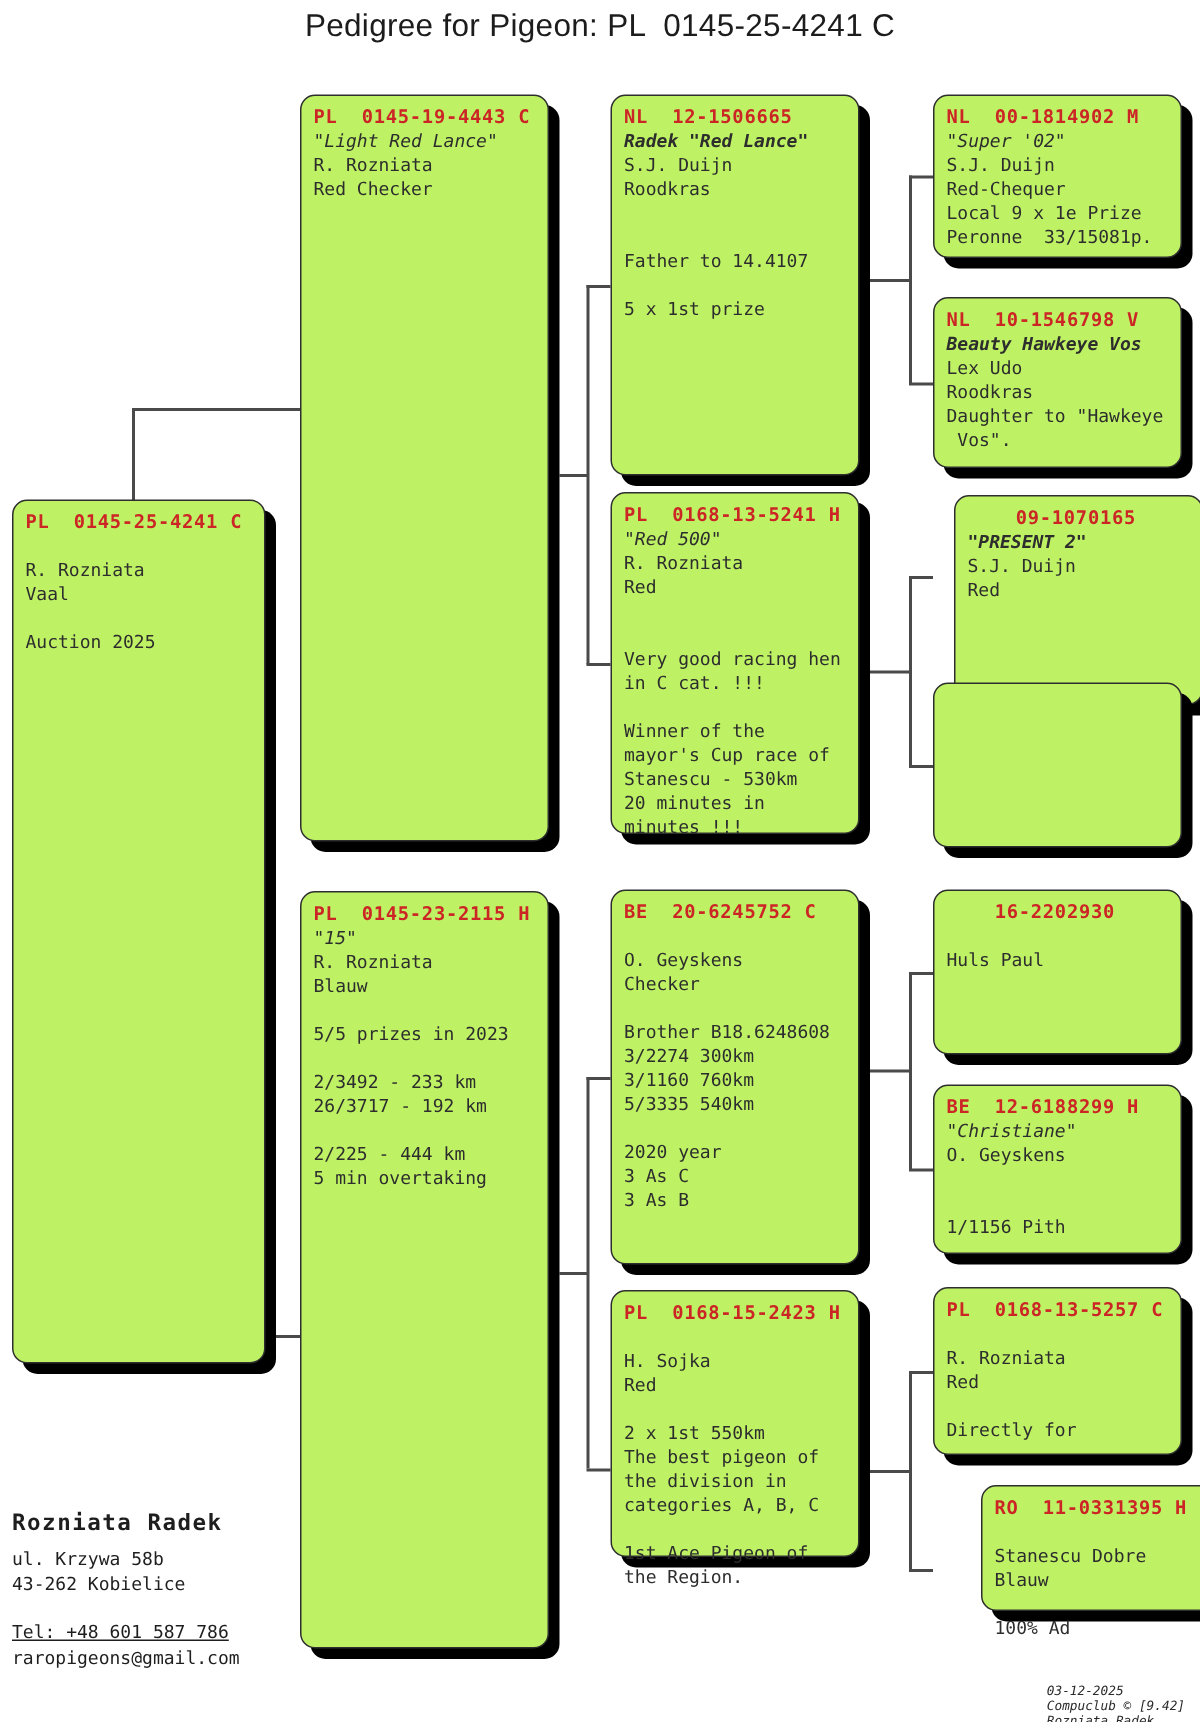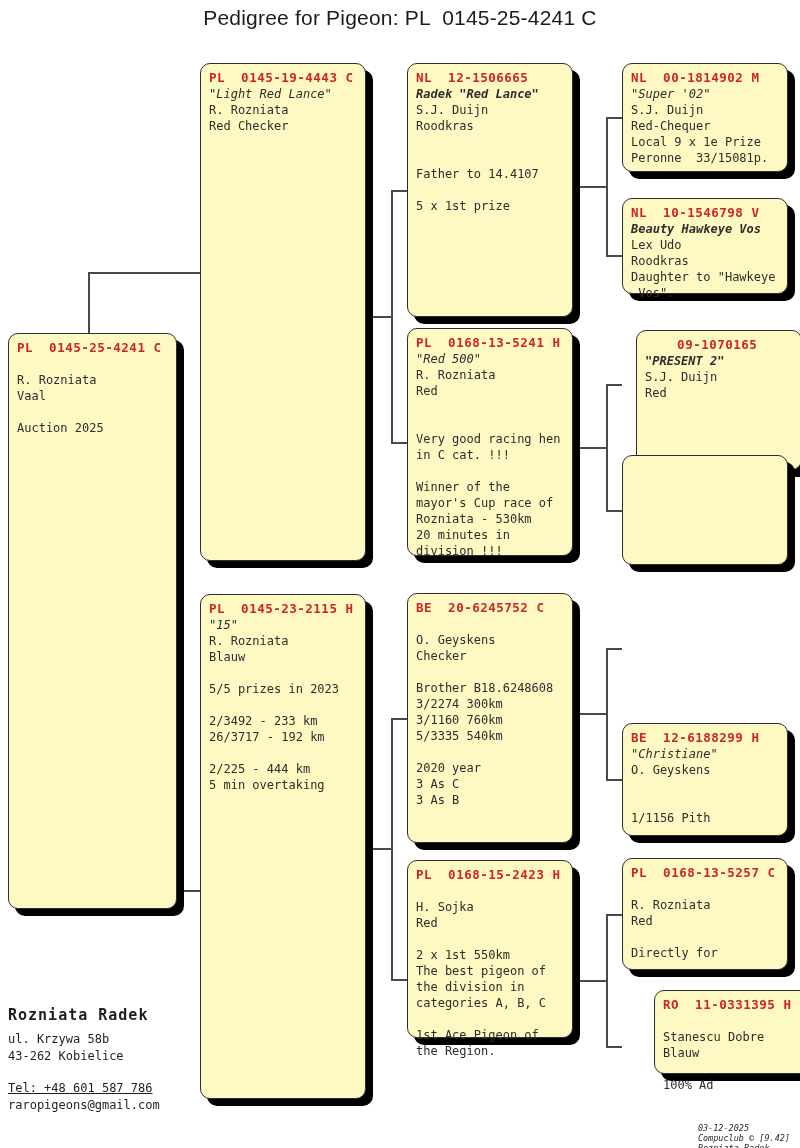--- a/index.html
+++ b/index.html
@@ -7,21 +7,21 @@
     position:relative; width:800px; height:1148px; background:#ffffff;
     font-family:"DejaVu Sans Mono", monospace; overflow:hidden;
     --ring-red:#cc2525; --body-text:#2d2d2d; --line-col:#4a4a4a;
   }
   .title {
     position:absolute; top:6px; left:0; width:800px; text-align:center;
     font-family:"Liberation Sans", sans-serif; font-size:21px; color:#1c1c1c;
     white-space:pre; letter-spacing:0.2px;
   }
   .pbox {
-    position:absolute; background:#fef9c3; box-sizing:border-box;
+    position:absolute; background:#bef264; box-sizing:border-box;
     border:1.5px solid #2e2e2e; border-radius:10px;
     box-shadow:7px 7px 0 #000000; padding:6px 8px; color:var(--body-text);
   }
   .bl { font-size:12px; line-height:16px; min-height:16px; white-space:pre; color:var(--body-text); }
   .bl.id { color:var(--ring-red); font-weight:bold; font-size:12.5px; letter-spacing:0.5px; }
   .bl.it  { font-style:italic; }
   .bl.bit { font-style:italic; font-weight:bold; }
   .bl.b   { font-weight:normal; }
   .cline { position:absolute; background:var(--line-col); }
   .cline.v { width:1.5px; }
@@ -124,23 +124,23 @@
       <div class="bl it">"Red 500"</div>
       <div class="bl">R. Rozniata</div>
       <div class="bl">Red</div>
       <div class="bl"></div>
       <div class="bl"></div>
       <div class="bl">Very good racing hen</div>
       <div class="bl">in C cat. !!!</div>
       <div class="bl"></div>
       <div class="bl">Winner of the</div>
       <div class="bl">mayor's Cup race of</div>
-      <div class="bl">Rozniata - 530km</div>
+      <div class="bl">Stanescu - 530km</div>
       <div class="bl">20 minutes in</div>
-      <div class="bl">division !!!</div>
+      <div class="bl">minutes !!!</div>
     </div>
   <div class="pbox" style="left:407px;top:593px;width:166px;height:250px">
       <div class="bl id">BE  20-6245752 C</div>
       <div class="bl"></div>
       <div class="bl b">O. Geyskens</div>
       <div class="bl">Checker</div>
       <div class="bl"></div>
       <div class="bl">Brother B18.6248608</div>
       <div class="bl">3/2274 300km</div>
       <div class="bl">3/1160 760km</div>
@@ -166,35 +166,40 @@
     </div>
 
   <div class="pbox" style="left:622px;top:63px;width:166px;height:109px">
       <div class="bl id">NL  00-1814902 M</div>
       <div class="bl it">"Super '02"</div>
       <div class="bl">S.J. Duijn</div>
       <div class="bl">Red-Chequer</div>
       <div class="bl">Local 9 x 1e Prize</div>
       <div class="bl">Peronne  33/15081p.</div>
     </div>
-  <div class="pbox" style="left:622px;top:198px;width:166px;height:96px">
+  <div class="pbox" style="left:622px;top:198px;width:166px;height:114px">
       <div class="bl id">NL  10-1546798 V</div>
       <div class="bl bit">Beauty Hawkeye Vos</div>
       <div class="bl b">Lex Udo</div>
       <div class="bl">Roodkras</div>
       <div class="bl">Daughter to "Hawkeye</div>
       <div class="bl"> Vos".</div>
     </div>
   <div class="pbox" style="left:636px;top:330px;width:166px;height:140px">
       <div class="bl id">    09-1070165</div>
       <div class="bl bit">"PRESENT 2"</div>
       <div class="bl">S.J. Duijn</div>
       <div class="bl">Red</div>
     </div>
   <div class="pbox" style="left:622px;top:455px;width:166px;height:110px"></div>
+  <div class="pbox" style="left:622px;top:593px;width:166px;height:110px">
+      <div class="bl id">    16-2202930</div>
+      <div class="bl"></div>
+      <div class="bl b">Huls Paul</div>
+    </div>
   <div class="pbox" style="left:622px;top:723px;width:166px;height:113px">
       <div class="bl id">BE  12-6188299 H</div>
       <div class="bl it">"Christiane"</div>
       <div class="bl b">O. Geyskens</div>
       <div class="bl"></div>
       <div class="bl"></div>
       <div class="bl">1/1156 Pith</div>
     </div>
   <div class="pbox" style="left:622px;top:858px;width:166px;height:112px">
       <div class="bl id">PL  0168-13-5257 C</div>

